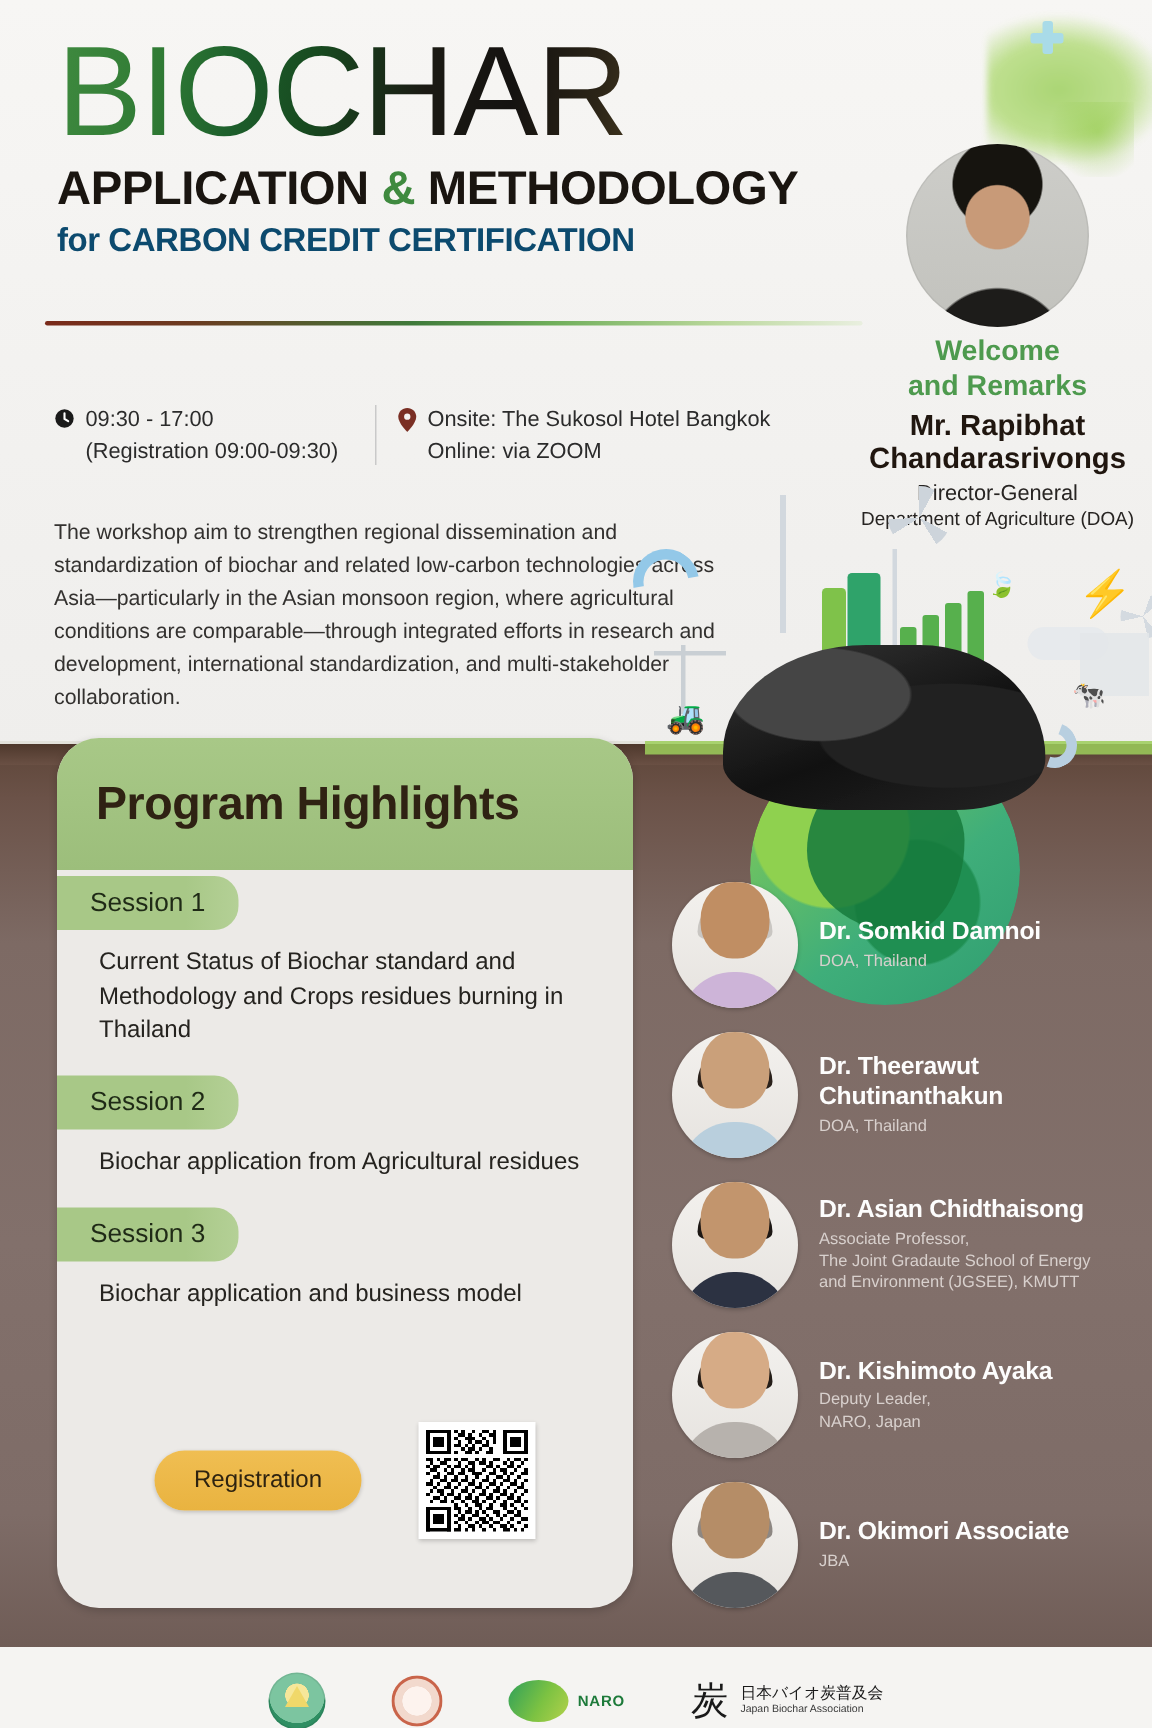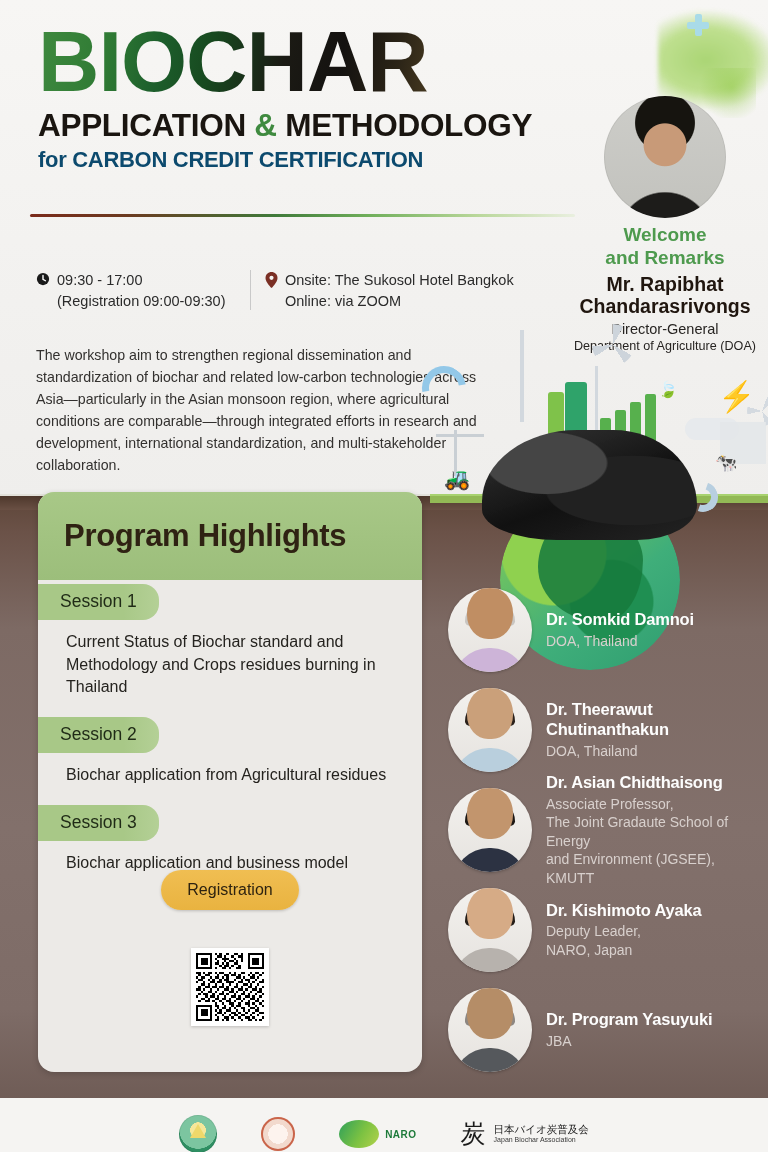--- a/index.html
+++ b/index.html
@@ -77,21 +77,21 @@
     background: radial-gradient(circle at 60% 40%, #8cc63f 0%, rgba(160,205,105,0) 70%);
     opacity:.5;
   }
 
   
   .title-block{
     position:absolute; left:38px; top:22px; width:560px;
   }
   .biochar{
     font-size:85px;
-    font-weight:bold;
+    font-weight:normal;
     letter-spacing:-1px;
     line-height:.95;
     font-family:"Liberation Sans", sans-serif;
     background: linear-gradient(100deg,#3f8a3f 0%,#2f7a34 13%,#1d5f2c 22%,#17491f 31%,#1b1a14 44%,#141210 54%,#2b2417 64%,#5c4a27 76%,#7a6231 86%,#5e4a23 96%);
     -webkit-background-clip: text;
     background-clip: text;
     color: transparent;
     white-space:nowrap;
   }
   .subtitle1{
@@ -228,21 +228,21 @@
   .tractor{ position:absolute; left:14px; top:138px; font-size:21px; line-height:1;}
   .cloud{ position:absolute; left:255px; top:88px; width:54px;height:22px;background:#e6e9ec;border-radius:12px;opacity:.9;}
   .cityb{ position:absolute; left:290px; top:92px; width:46px;height:42px;background:#e3e6e9;opacity:.85;}
   .cow{ position:absolute; left:285px; top:124px; font-size:18px; line-height:1;}
   .grassline{ position:absolute; left:0; top:164px; width:338px; height:9px; background:#9dcf5c; opacity:.85;}
   .leafy{ position:absolute; left:228px; top:50px; font-size:16px; color:#6cbf3f;}
 
   
   .prog-card{
     position:absolute; left:38px; top:492px; width:384px; height:580px;
-    border-radius:16px;
+    border-radius:28px;
     background:#eceae7;
     box-shadow:0 2px 6px rgba(0,0,0,.18);
     overflow:hidden;
   }
   .prog-head{
     height:88px;
     background:linear-gradient(180deg,#a8c887 0%, #9cbe7b 100%);
     display:flex; align-items:center;
     padding-left:26px;
   }
@@ -260,21 +260,21 @@
     margin-left:-6px;
   }
   .sess-text{
     margin:11px 28px 0 28px;
     font-size:16px; line-height:1.42; color:#25231f;
   }
   .sess-block{ margin-bottom:18px; }
 
   .reg-row{
     position:absolute; left:0; bottom:46px; width:100%;
-    display:flex; align-items:center; justify-content:center; gap:38px;flex-direction:column;
+    display:flex; align-items:center; justify-content:center; gap:38px;
   }
   .reg-btn{
     background:linear-gradient(180deg,#f0be52,#e9b340);
     color:#2e2310; font-size:16px;
     padding:11px 26px; border-radius:22px; border:none;
     box-shadow:0 1px 3px rgba(0,0,0,.2);
     cursor:pointer;
     font-family:"Liberation Sans", sans-serif;
   }
   .qr{
@@ -305,21 +305,21 @@
   .spk-photo .body{
     position:absolute;left:50%;bottom:-16px;transform:translateX(-50%);
     width:74px;height:40px;border-radius:36px 36px 0 0;
   }
   .spk-photo .hair{
     position:absolute;left:50%;top:14%;transform:translateX(-50%);
     width:50px;height:26px;border-radius:26px 26px 6px 6px;
   }
   .spk-info{ min-width:0; }
   .spk-name{ color:#fdfdfd; font-size:16.5px; font-weight:bold; line-height:1.2; letter-spacing:-.2px;}
-  .spk-role{ color:#d8d0cd; font-size:14px; line-height:1.32; margin-top:2px;}
+  .spk-role{ color:#d8d0cd; font-size:11px; line-height:1.32; margin-top:2px;}
 
   
   .logos{
     position:absolute; left:0; top:1098px; width:768px; height:71px;
     display:flex; align-items:center; justify-content:center; gap:44px;
   }
   .logo{ display:flex; align-items:center; gap:6px; }
   .logo-doa{
     width:38px;height:38px;border-radius:50%;
     background:radial-gradient(circle at 50% 40%, #f6e79a 0 26%, #7cc5a0 27% 62%, #2f8f63 63% 100%);
@@ -759,21 +759,21 @@
       </div>
     </div>
 
     <div class="spk">
       <div class="spk-photo">
         <div class="hair" style="background:#8d8782"></div>
         <div class="face" style="background:#b58d67"></div>
         <div class="body" style="background:#55585c"></div>
       </div>
       <div class="spk-info">
-        <div class="spk-name">Dr. Program Yasuyuki</div>
+        <div class="spk-name">Dr. Okimori Associate</div>
         <div class="spk-role">JBA</div>
       </div>
     </div>
   </div>
 
   <div class="logos">
     <div class="logo">
         <div class="logo-doa"></div>
       </div>
     <div class="logo">

